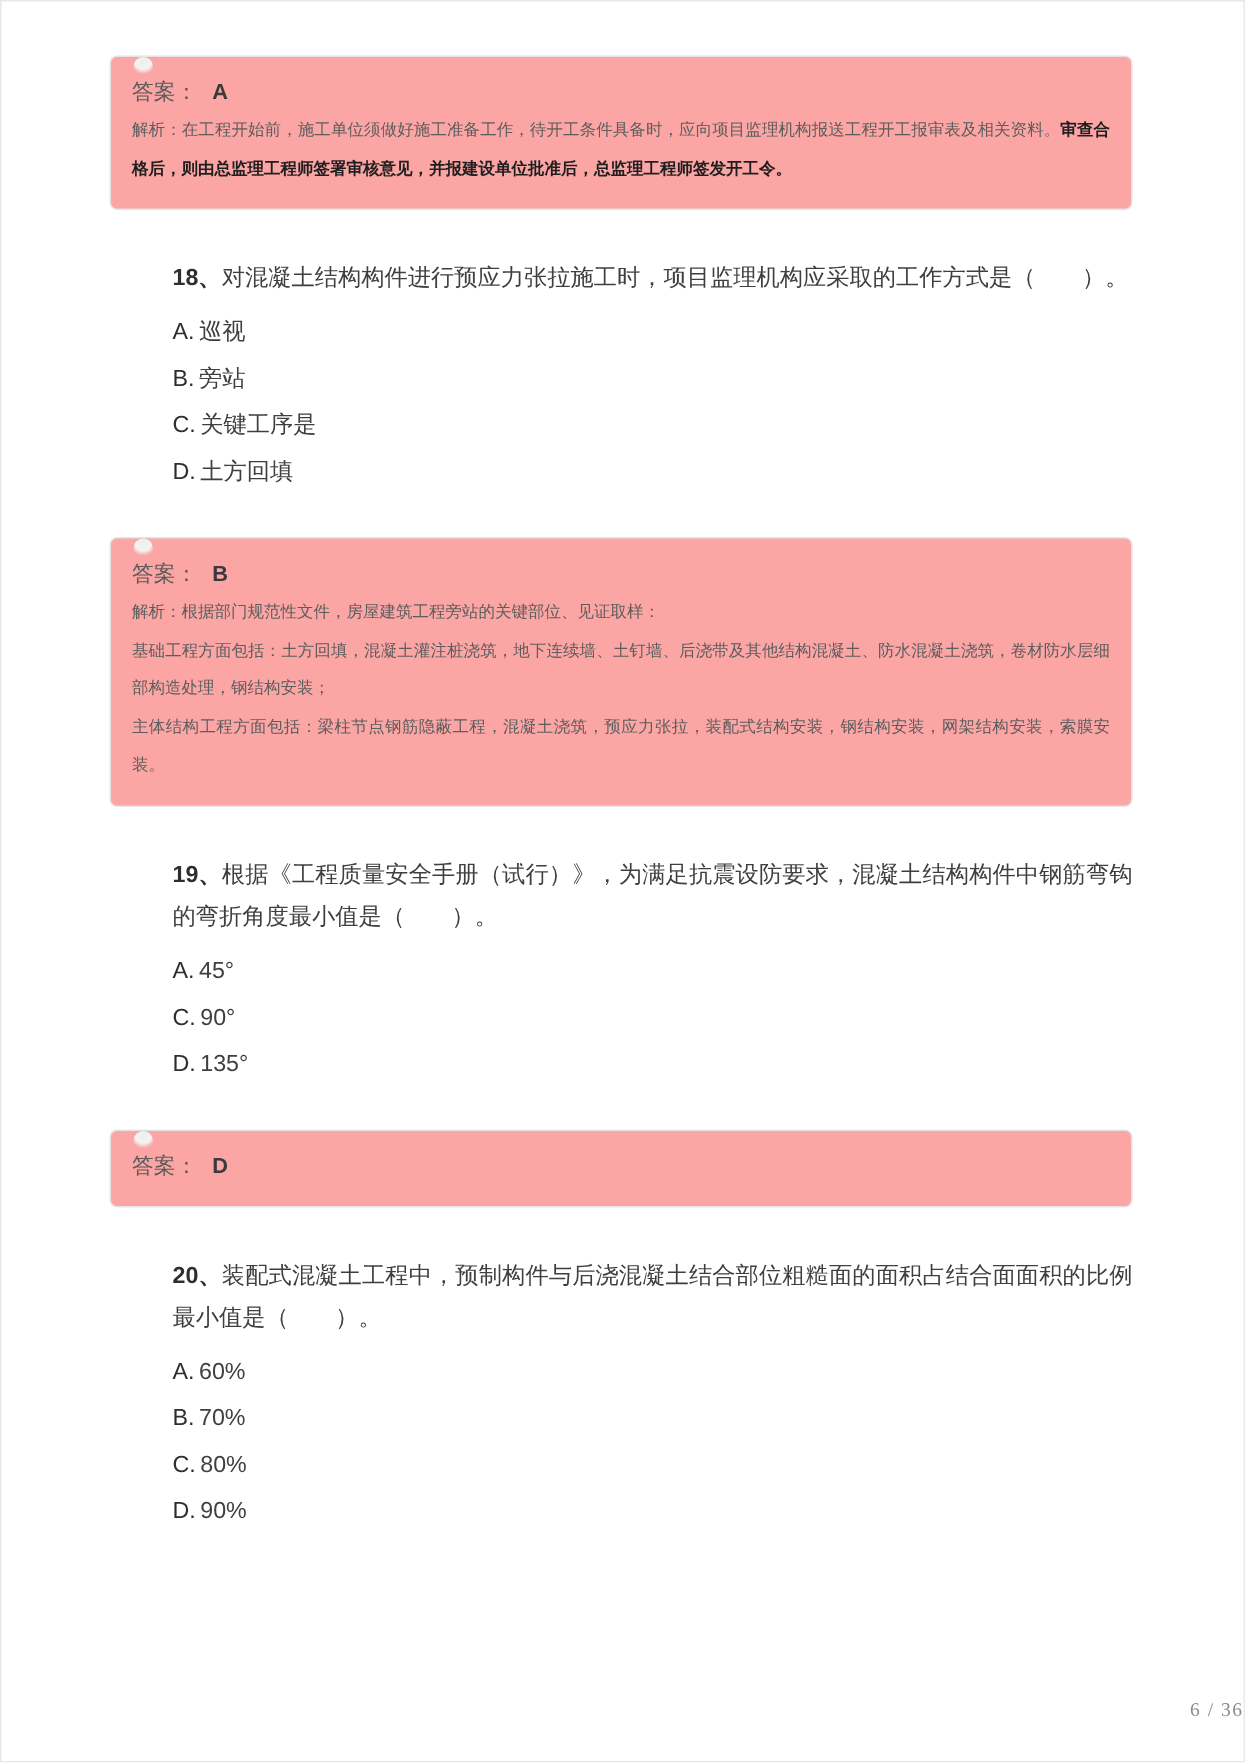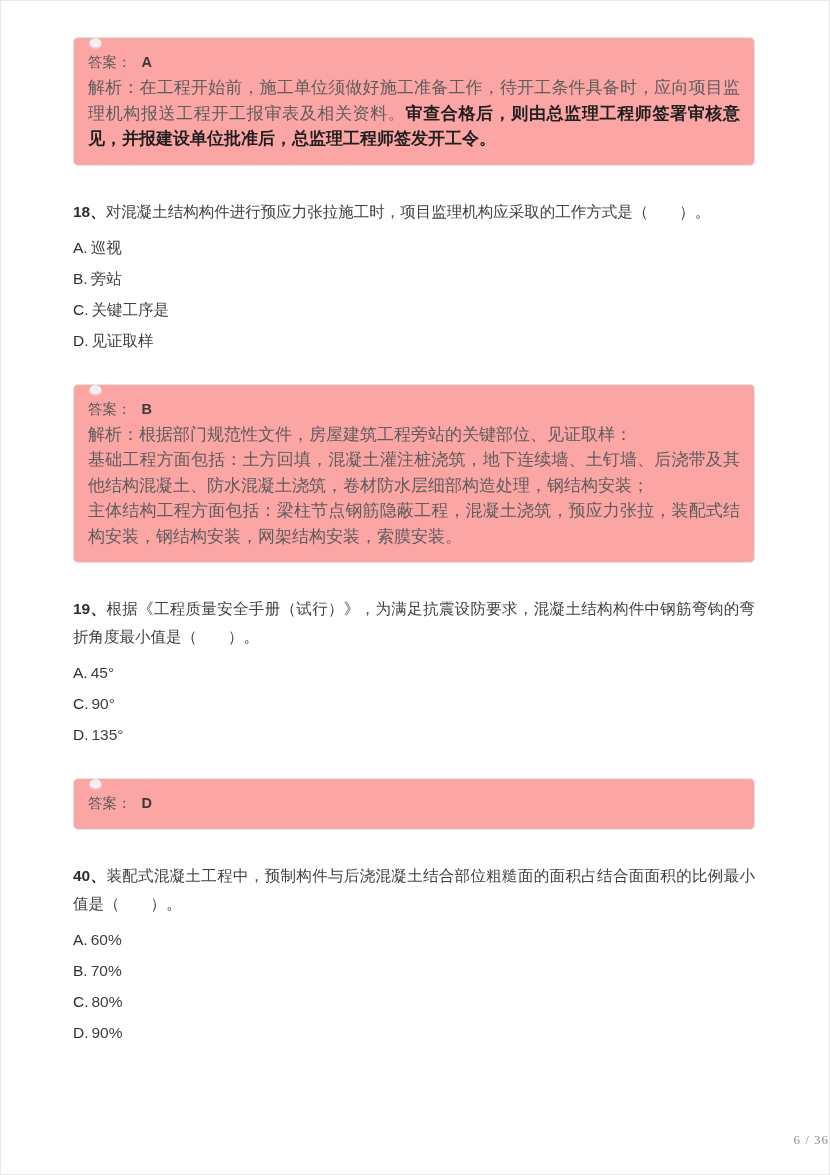--- a/index.html
+++ b/index.html
@@ -58,37 +58,38 @@
     white-space: nowrap;
   }
   .ans-letter {
     font-family: "Liberation Sans", "DejaVu Sans", sans-serif;
     font-weight: 700;
     color: #3a3a3a;
     margin-left: 10px;
     font-size: 14.5px;
   }
   .exp-block {
-    font-size: 17px;
+    font-size: 11px;
     line-height: 25.5px;
     color: #5d5d5d;
     text-align: justify;
     text-justify: inter-ideograph;
   }
   .exp-block p {
     margin: 0;
   }
   .exp-block b, .exp-block strong {
     font-weight: 700;
     color: #1f1f1f;
   }
 
   
   .question {
     margin-top: 32px;
+    margin-left: 42px;
   }
   .q-stem {
     font-size: 15.5px;
     line-height: 28px;
     color: #3f3f3f;
     margin: 0 0 4px 0;
     text-align: justify;
     text-justify: inter-ideograph;
   }
   .q-num {
@@ -140,21 +141,21 @@
         <div class="exp-block">
           <p><span>解析：在工程开始前，施工单位须做好施工准备工作，待开工条件具备时，应向项目监理机构报送工程开工报审表及相关资料。</span><b>审查合格后，则由总监理工程师签署审核意见，并报建设单位批准后，总监理工程师签发开工令。</b></p>
         </div>
       </div>
       <div class="question">
         <p class="q-stem"><span class="q-num">18、</span><span>对混凝土结构构件进行预应力张拉施工时，项目监理机构应采取的工作方式是（　　）。</span></p>
         <ul class="options">
           <li class="option"><span class="opt-key">A.</span><span class="opt-val">巡视</span></li>
           <li class="option"><span class="opt-key">B.</span><span class="opt-val">旁站</span></li>
           <li class="option"><span class="opt-key">C.</span><span class="opt-val">关键工序是</span></li>
-          <li class="option"><span class="opt-key">D.</span><span class="opt-val">见证取样</span></li>
+          <li class="option"><span class="opt-key">D.</span><span class="opt-val">土方回填</span></li>
         </ul>
         <div class="gap-after-options"></div>
       </div>
       <div class="answer-box" style="margin-top: 14px;">
         <div class="ans-line"><span>答案：</span><span class="ans-letter">B</span></div>
         <div class="exp-block">
           <p><span>解析：根据部门规范性文件，房屋建筑工程旁站的关键部位、见证取样：</span></p>
           <p><span>基础工程方面包括：土方回填，混凝土灌注桩浇筑，地下连续墙、土钉墙、后浇带及其他结构混凝土、防水混凝土浇筑，卷材防水层细部构造处理，钢结构安装；</span></p>
           <p><span>主体结构工程方面包括：梁柱节点钢筋隐蔽工程，混凝土浇筑，预应力张拉，装配式结构安装，钢结构安装，网架结构安装，索膜安装。</span></p>
         </div>
@@ -165,21 +166,21 @@
           <li class="option"><span class="opt-key">A.</span><span class="opt-val opt-val-latin">45°</span></li>
           <li class="option"><span class="opt-key">C.</span><span class="opt-val opt-val-latin">90°</span></li>
           <li class="option"><span class="opt-key">D.</span><span class="opt-val opt-val-latin">135°</span></li>
         </ul>
         <div class="gap-after-options"></div>
       </div>
       <div class="answer-box" style="margin-top: 14px;">
         <div class="ans-line"><span>答案：</span><span class="ans-letter">D</span></div>
       </div>
       <div class="question">
-        <p class="q-stem"><span class="q-num">40、</span><span>装配式混凝土工程中，预制构件与后浇混凝土结合部位粗糙面的面积占结合面面积的比例最小值是（　　）。</span></p>
+        <p class="q-stem"><span class="q-num">20、</span><span>装配式混凝土工程中，预制构件与后浇混凝土结合部位粗糙面的面积占结合面面积的比例最小值是（　　）。</span></p>
         <ul class="options">
           <li class="option"><span class="opt-key">A.</span><span class="opt-val opt-val-latin">60%</span></li>
           <li class="option"><span class="opt-key">B.</span><span class="opt-val opt-val-latin">70%</span></li>
           <li class="option"><span class="opt-key">C.</span><span class="opt-val opt-val-latin">80%</span></li>
           <li class="option"><span class="opt-key">D.</span><span class="opt-val opt-val-latin">90%</span></li>
         </ul>
         <div class="gap-after-options"></div>
       </div>
     </div>
   <div class="footer">6 / 36</div>

